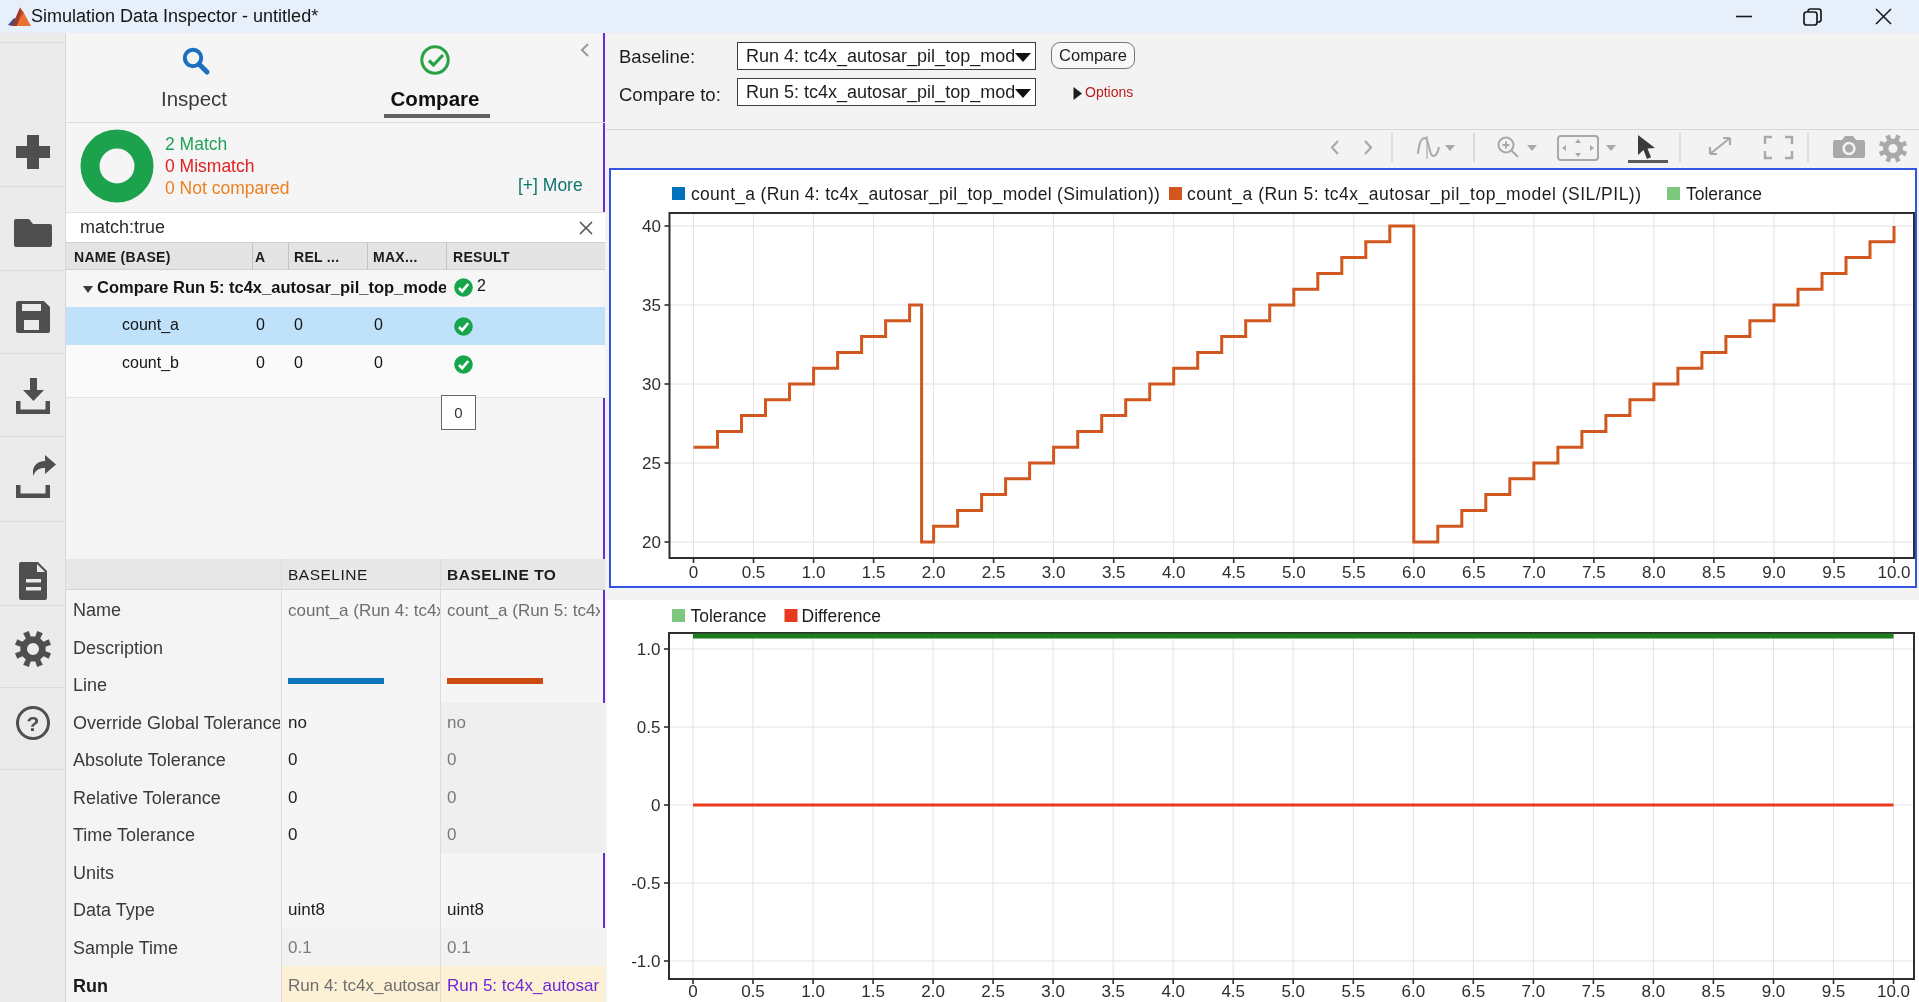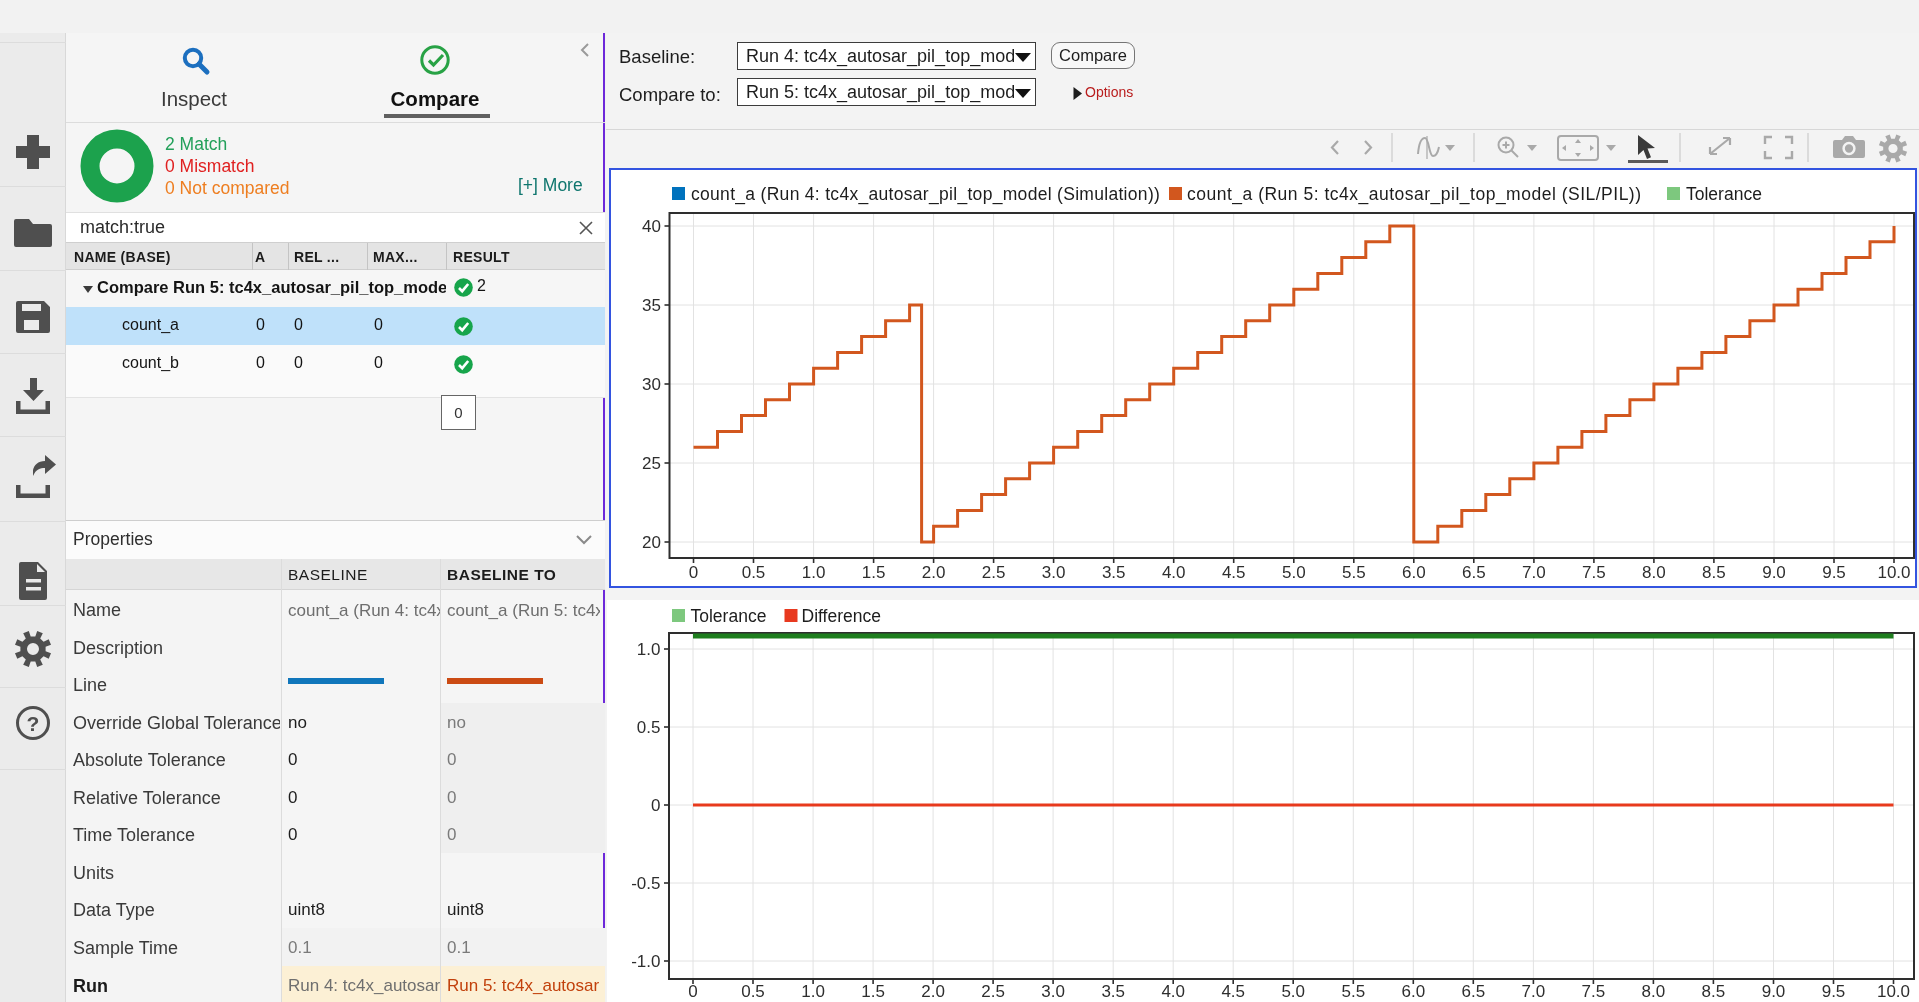--- a/index.html
+++ b/index.html
@@ -10,20 +10,36 @@
 #titlebar .title { position:absolute; left:31px; top:6px; font-size:18px; color:#141414; }
 #sidebar { position:absolute; left:0; top:33px; width:66px; height:969px; background:#ebebeb; border-right:1px solid #d8d8d8; }
 #leftpanel { position:absolute; left:66px; top:33px; width:539px; height:969px; background:#f5f5f5; border-right:2px solid #6d28d9; }
 #rightarea { position:absolute; left:606px; top:33px; width:1313px; height:969px; background:#f3f3f3; }
 .tablabel { position:absolute; font-size:20.5px; color:#3a3a3a; width:140px; text-align:center; }
 .seltext { font-size:16.5px; color:#1d1d1d; }
 </style>
 </head>
 <body>
 <div id="stage">
+<div id="titlebar">
+ <svg class="abs" style="left:8px;top:5px" width="24" height="24" viewBox="0 0 24 24">
+   <polygon points="0,20 6,13 9.5,15.5 4,21" fill="#3c4e9b"></polygon>
+   <polygon points="4,21 12,2.5 15.5,8 9,21" fill="#9e3a28"></polygon>
+   <polygon points="9,21 14.5,5.5 23,21" fill="#ea7033"></polygon>
+   <polygon points="12,2.5 15.5,8 13.5,12" fill="#c84b20"></polygon>
+ </svg>
+ <div class="title">Simulation Data Inspector - untitled*</div>
+ <svg class="abs" style="left:1730px;top:0px" width="189" height="33" viewBox="0 0 189 33">
+   <line x1="6" y1="16.5" x2="22" y2="16.5" stroke="#1a1a1a" stroke-width="1.6"></line>
+   <path d="M78 13 v-1.5 a2.5 2.5 0 0 1 2.5 -2.5 h8 a2.5 2.5 0 0 1 2.5 2.5 v8 a2.5 2.5 0 0 1 -2.5 2.5 H87" fill="none" stroke="#1a1a1a" stroke-width="1.7"></path>
+   <rect x="74" y="12" width="13" height="13" rx="2.5" fill="#e7effa" stroke="#1a1a1a" stroke-width="1.7"></rect>
+   <line x1="146" y1="9" x2="161" y2="24" stroke="#1a1a1a" stroke-width="1.6"></line>
+   <line x1="161" y1="9" x2="146" y2="24" stroke="#1a1a1a" stroke-width="1.6"></line>
+ </svg>
+</div>
 <div id="sidebar">
  <svg class="abs" style="left:0;top:0" width="66" height="969" viewBox="0 0 66 969" fill="#4f4f4f">
   <g stroke="#dcdcdc" stroke-width="1" fill="none">
    <line x1="0" y1="9.5" x2="66" y2="9.5"></line>
           <line x1="0" y1="153.5" x2="66" y2="153.5"></line>
    <line x1="0" y1="237.5" x2="66" y2="237.5"></line>
           <line x1="0" y1="320.5" x2="66" y2="320.5"></line>
    <line x1="0" y1="403.5" x2="66" y2="403.5"></line>
           <line x1="0" y1="488.5" x2="66" y2="488.5"></line>
    <line x1="0" y1="572.5" x2="66" y2="572.5"></line>
@@ -113,26 +129,20 @@
    <div class="abs" style="left:190px;top:9px;font-size:16px;color:#141414">0</div>
    <div class="abs" style="left:228px;top:9px;font-size:16px;color:#141414">0</div>
    <div class="abs" style="left:308px;top:9px;font-size:16px;color:#141414">0</div>
    <svg class="abs" style="left:387px;top:9px" width="21" height="21" viewBox="0 0 21 21">
           <circle cx="10.5" cy="10.5" r="9.3" fill="#17a54b"></circle>
           <path d="M6 11 l3.2 3.2 L15.2 7" fill="none" stroke="#fff" stroke-width="2.6"></path>
         </svg>
  </div>
  <div class="abs" style="left:375px;top:362px;width:35px;height:35px;background:#fff;border:1px solid #666;text-align:center;line-height:33px;font-size:15px;color:#333">0</div>
 
- <div class="abs" style="left:0;top:487px;width:539px;height:39px;background:#fbfbfb;border-top:1px solid #cecece">
-   <div class="abs" style="left:7px;top:8px;font-size:17.5px;color:#2e2e2e">Properties</div>
-   <svg class="abs" style="left:509px;top:13px" width="18" height="12" viewBox="0 0 18 12">
-          <path d="M2 2 L9 9 L16 2" fill="none" stroke="#8a8a8a" stroke-width="2"></path>
-        </svg>
- </div>
  <div class="abs" style="left:0;top:526px;width:539px;height:443px;font-size:18px;color:#3a3a3a">
    <div class="abs" style="left:0;top:0;width:539px;height:31px;background:#e7e7e7;border-bottom:1px solid #d5d5d5">
      <div class="abs" style="left:222px;top:7px;font-size:15.5px;letter-spacing:0.5px;font-weight:normal;color:#1b1b1b">BASELINE</div>
      <div class="abs" style="left:381px;top:7px;font-size:15.5px;letter-spacing:0.5px;font-weight:bold;color:#1b1b1b">BASELINE TO</div>
    </div>
    <div class="abs" style="left:0;top:31px;width:215px;height:412px;background:#f4f4f4"></div>
    <div class="abs" style="left:374px;top:144px;width:165px;height:150px;background:#efefef"></div>
    <div class="abs" style="left:215px;top:369px;width:324px;height:38px;background:#f2f2f2"></div>
    <div class="abs" style="left:215px;top:407px;width:324px;height:36px;background:#fcf0d5"></div>
    <div class="abs" style="left:215px;top:0;width:1px;height:443px;background:#dcdcdc"></div>
@@ -156,21 +166,21 @@
    <div class="abs" style="left:381px;top:191px;font-size:17px;color:#7a7a7a">0</div>
    <div class="abs" style="left:222px;top:229px;font-size:17px;color:#1d1d1d">0</div>
    <div class="abs" style="left:381px;top:229px;font-size:17px;color:#7a7a7a">0</div>
    <div class="abs" style="left:222px;top:266px;font-size:17px;color:#1d1d1d">0</div>
    <div class="abs" style="left:381px;top:266px;font-size:17px;color:#7a7a7a">0</div>
    <div class="abs" style="left:222px;top:341px;font-size:17px;color:#1d1d1d">uint8</div>
    <div class="abs" style="left:381px;top:341px;font-size:17px;color:#1d1d1d">uint8</div>
    <div class="abs" style="left:222px;top:379px;font-size:17px;color:#7a7a7a">0.1</div>
    <div class="abs" style="left:381px;top:379px;font-size:17px;color:#7a7a7a">0.1</div>
    <div class="abs" style="left:222px;top:417px;font-size:17px;width:152px;color:#6f6f6f;white-space:nowrap;overflow:hidden">Run 4: tc4x_autosar</div>
-   <div class="abs" style="left:381px;top:417px;font-size:17px;width:153px;color:#c2410c;white-space:nowrap;overflow:hidden">Run 5: tc4x_autosar</div>
+   <div class="abs" style="left:381px;top:417px;font-size:17px;width:153px;color:#6d28d9;white-space:nowrap;overflow:hidden">Run 5: tc4x_autosar</div>
    <div class="abs" style="left:222px;top:119px;width:96px;height:6px;background:#1076bb"></div>
    <div class="abs" style="left:381px;top:119px;width:96px;height:6px;background:#cb4b13"></div>
  </div>
 </div>
 <div id="rightarea">
  <div class="abs" style="left:13px;top:13px;font-size:18.5px;color:#1d1d1d">Baseline:</div>
  <div class="abs" style="left:131px;top:9px;width:299px;height:28px;background:#fff;border:1px solid #3c3c3c">
    <div class="abs" style="left:8px;top:3px;width:268px;font-size:18px;color:#1d1d1d;white-space:nowrap;overflow:hidden">Run 4: tc4x_autosar_pil_top_model</div>
    <svg class="abs" style="left:276px;top:9px" width="18" height="11" viewBox="0 0 18 11">
           <polygon points="1,1 17,1 9,10" fill="#111"></polygon>

